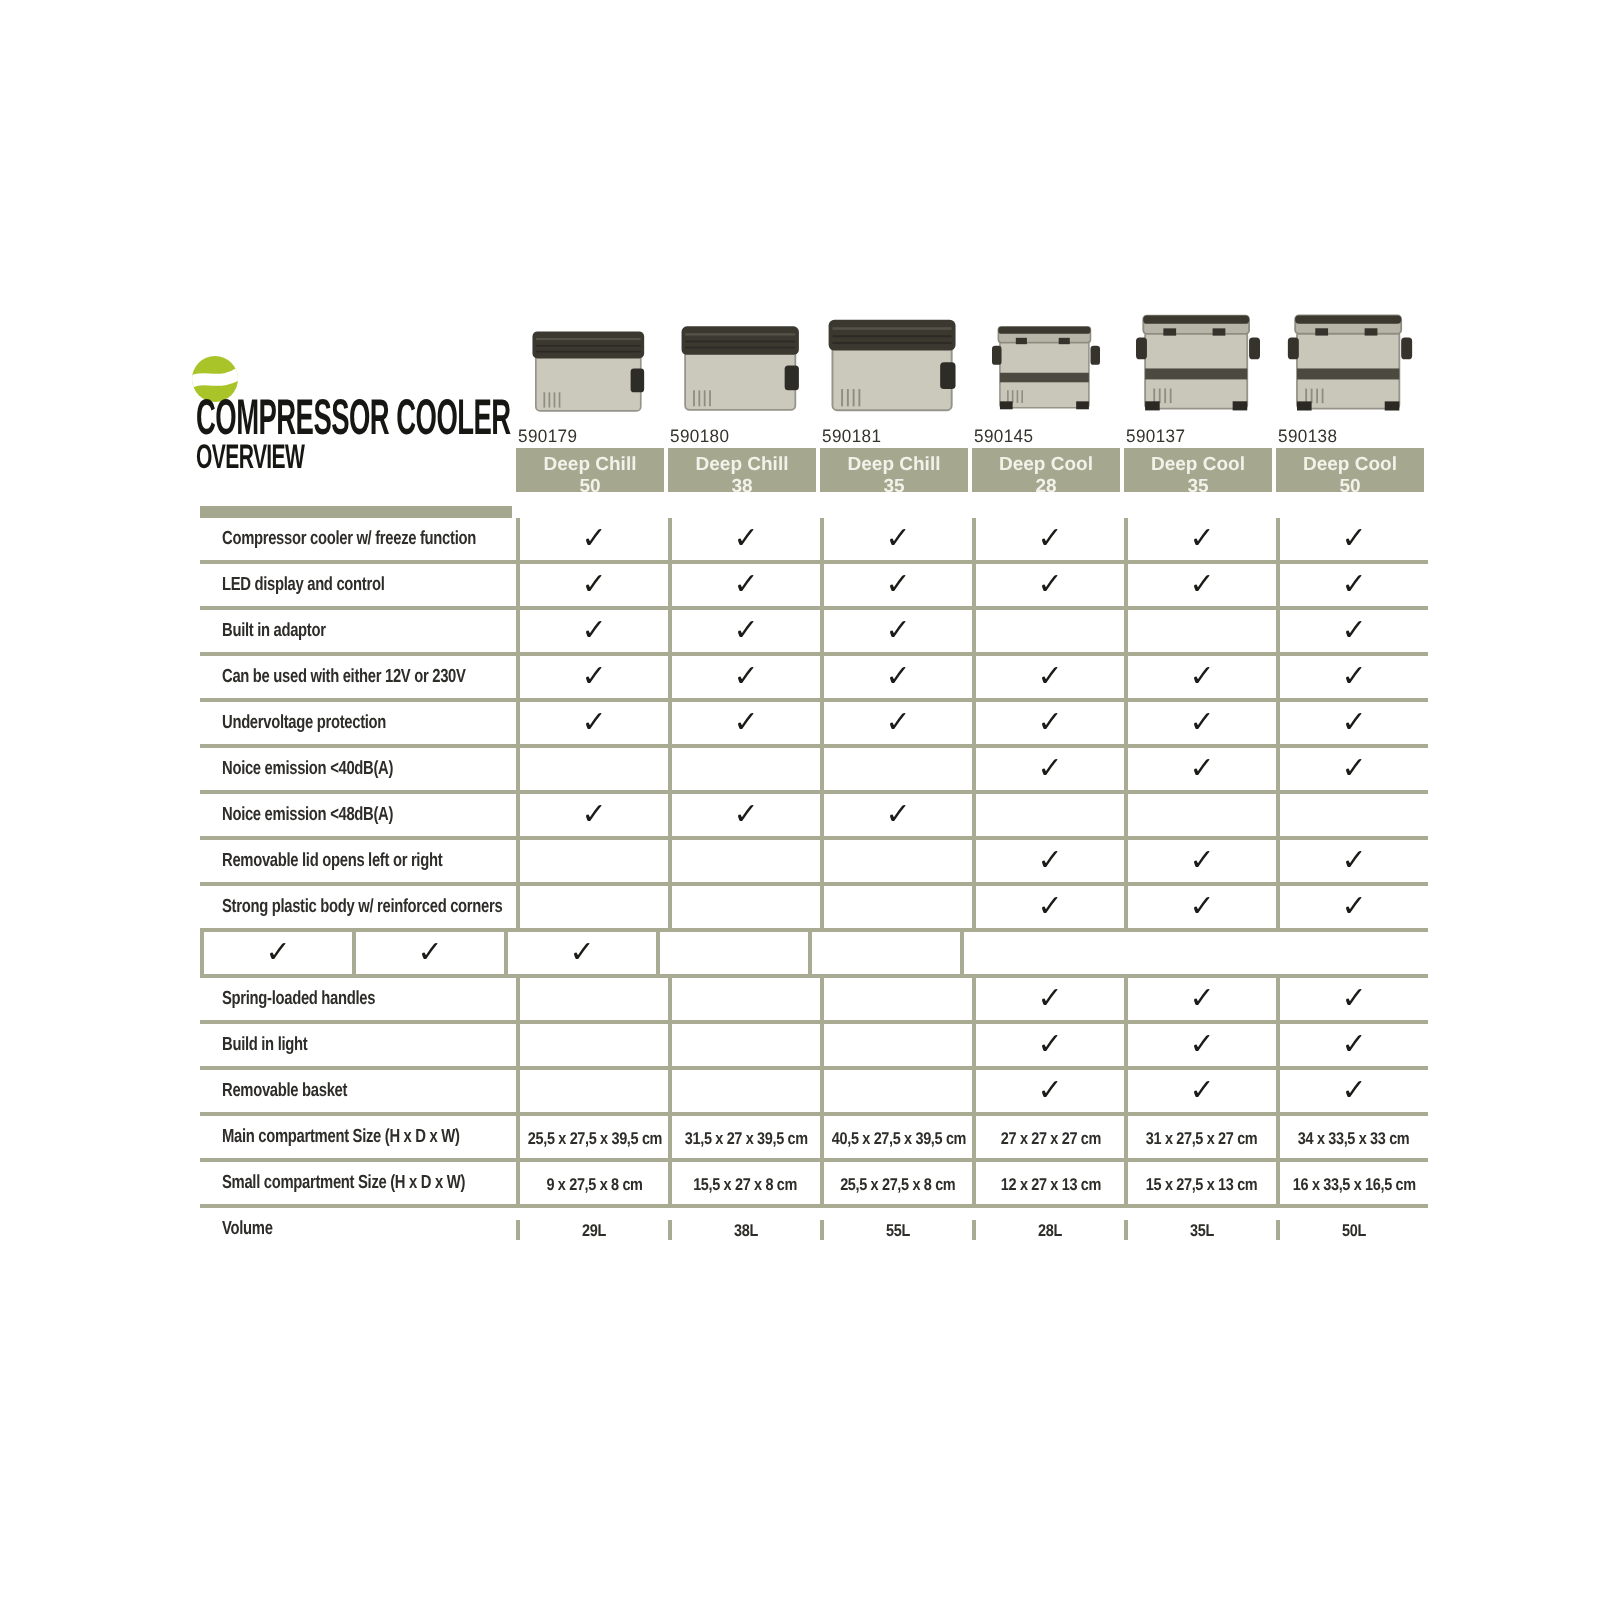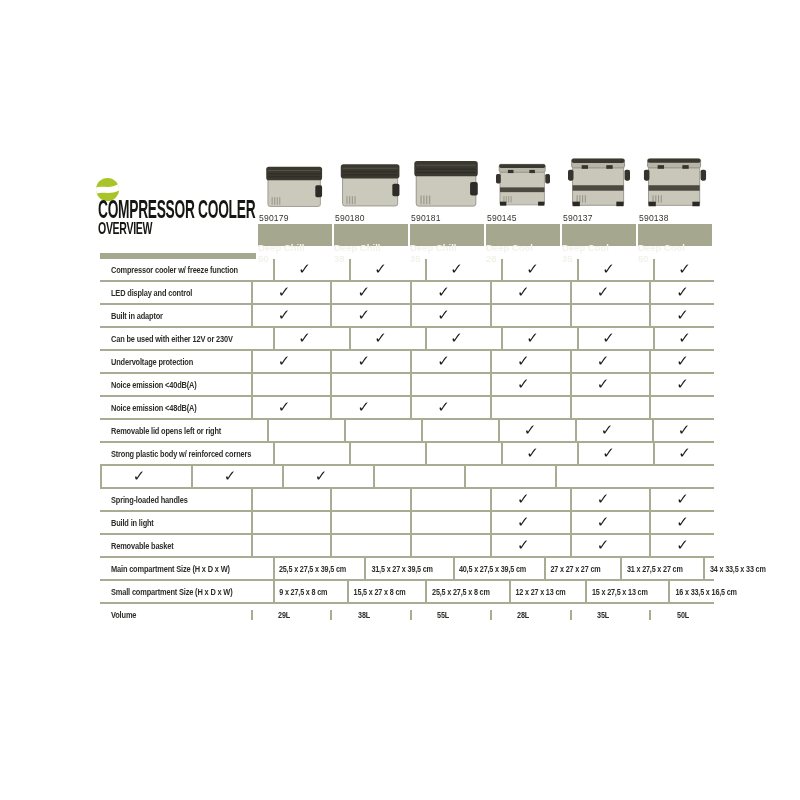--- a/index.html
+++ b/index.html
@@ -38,31 +38,31 @@
   .pcol{position:relative;width:76px;height:89px;}
   .pimg{position:absolute;bottom:33px;left:50%;transform:translateX(-50%);}
   .sku{
     position:absolute;bottom:23px;left:2px;height:10px;
     font-size:9px;font-weight:400;color:var(--sku);letter-spacing:0.2px;
     white-space:nowrap;transform:scaleX(0.95);transform-origin:left center;
   }
   .pheader{
     position:absolute;bottom:0;left:1px;right:1px;height:22px;
     background:var(--header-bg);color:var(--header-text);
-    font-weight:700;font-size:9.5px;line-height:10.5px;
-    padding-top:19px;
+    text-align:center;font-weight:700;font-size:9.5px;line-height:10.5px;
+    padding-top:4px;
   }
   .band{
     position:absolute;left:100px;top:253px;width:156px;height:6px;
     background:var(--header-bg);
   }
 
   
   .grid{position:absolute;left:100px;top:259px;width:614px;}
-  .row{display:flex;height:23px;border-bottom:2px solid var(--line);gap:15px;}
+  .row{display:flex;height:23px;border-bottom:2px solid var(--line);}
   .row:last-child{border-bottom:none;height:21px;align-items:center;}
   .cell-label{
     width:158px;display:flex;align-items:center;padding-left:11px;overflow:visible;
   }
   .cell-label span{
     white-space:nowrap;letter-spacing:-0.2px;font-weight:700;font-size:9.5px;color:var(--label);
     transform:scaleX(0.78);transform-origin:left center;
   }
   .cell{
     width:76px;border-left:2px solid var(--line);

